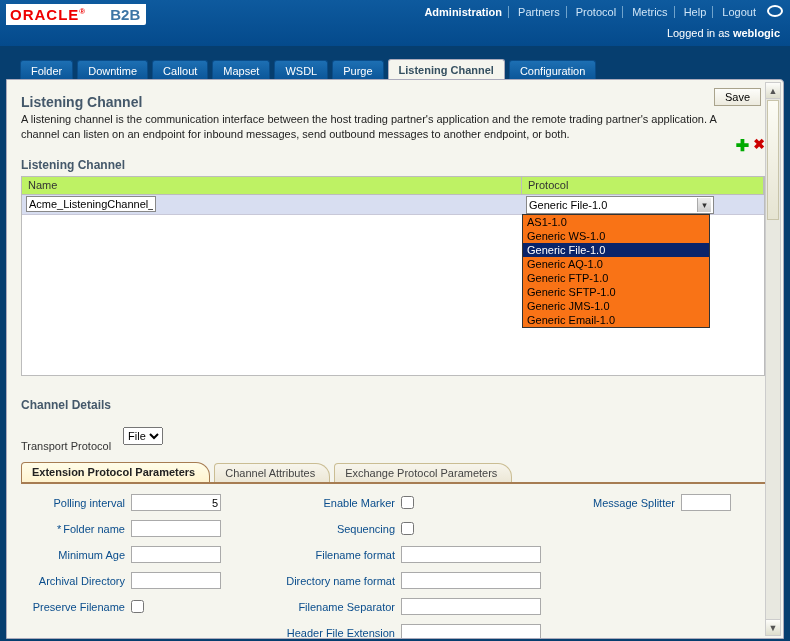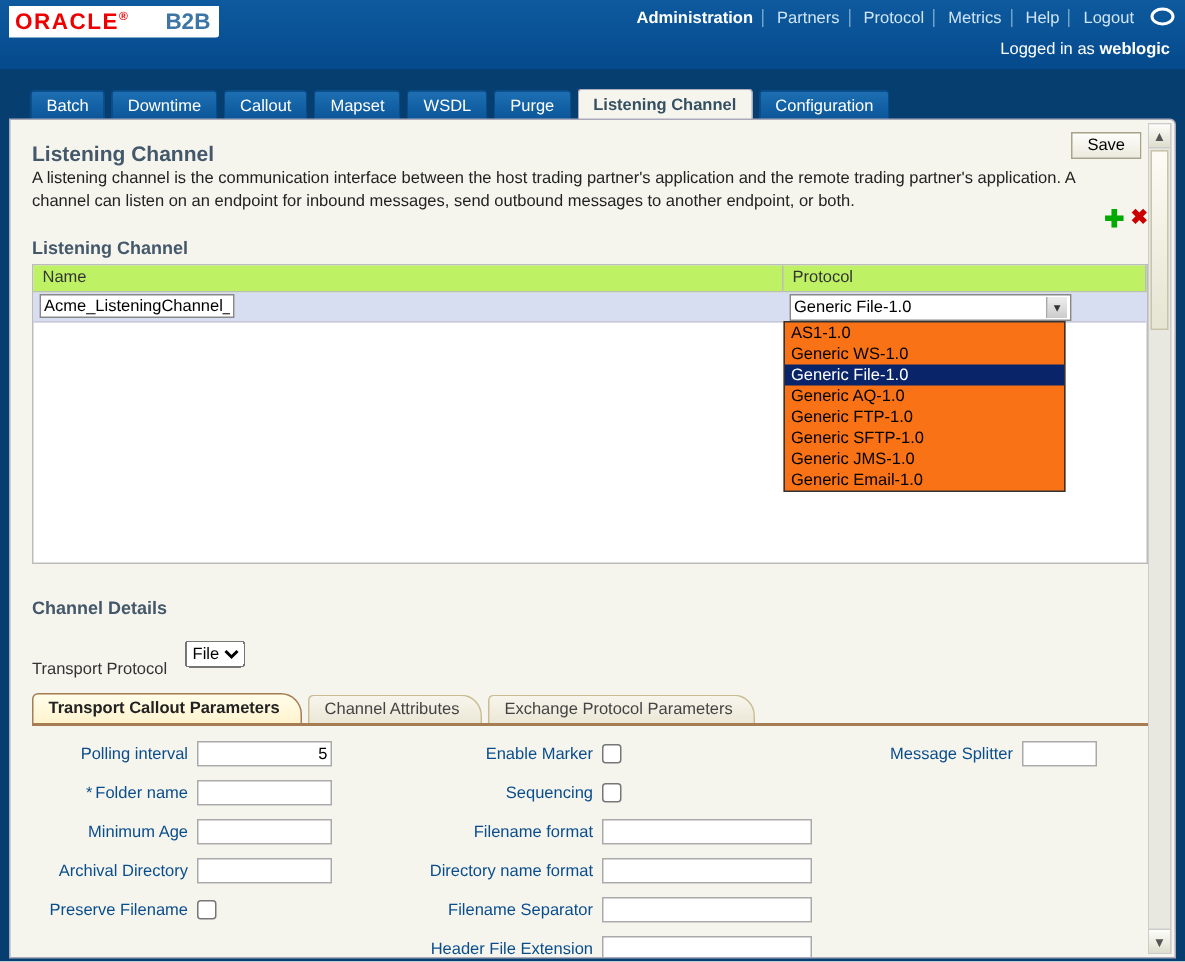--- a/index.html
+++ b/index.html
@@ -113,21 +113,21 @@
       <ellipse cx="9" cy="7" rx="7" ry="5" fill="none" stroke="#fff" stroke-width="2"></ellipse>
     </svg>
   <div class="login-status">
     <span>Logged in as </span><b>weblogic</b>
   </div>
 </div>
 
 <div class="outer">
 
   <div class="tabs-row">
-    <div class="tab">Batch</div>
+    <div class="tab">Folder</div>
     <div class="tab">Downtime</div>
     <div class="tab">Callout</div>
     <div class="tab">Mapset</div>
     <div class="tab">WSDL</div>
     <div class="tab">Purge</div>
     <div class="tab active">Listening Channel</div>
     <div class="tab">Configuration</div>
   </div>
 
   <div class="panel-wrap">
@@ -181,21 +181,21 @@
       <div class="ch-details">
         <div class="section-title">Channel Details</div>
         <div class="tp-row">
           <span class="flabel" style="width:auto;margin-top:20px;">Transport Protocol</span>
           <select>
             <option>File</option>
           </select>
         </div>
 
         <div class="subtabs">
-          <div class="subtab active">Transport Callout Parameters</div>
+          <div class="subtab active">Extension Protocol Parameters</div>
           <div class="subtab">Channel Attributes</div>
           <div class="subtab">Exchange Protocol Parameters</div>
         </div>
 
         <div class="form-grid">
           <div class="form-col c1">
             <div class="frow">
                 <span class="flabel link-label">Polling interval</span>
                 <input class="txt" style="text-align: right;" value="5">
               </div>

